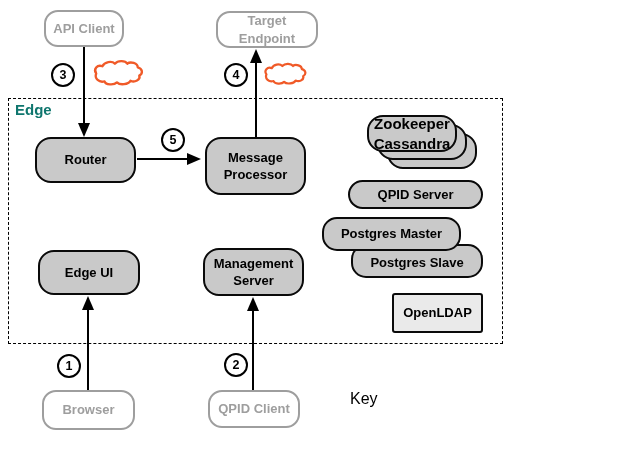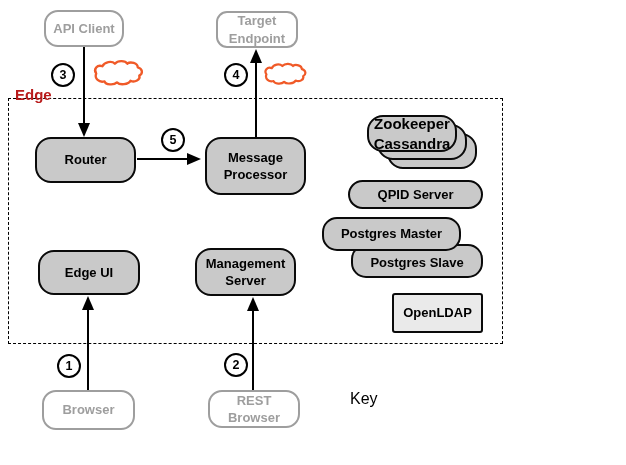--- a/index.html
+++ b/index.html
@@ -40,24 +40,24 @@
   .bottom-text { align-items: flex-end; padding-bottom: 5px; }
   #edge-boundary {
     position: absolute;
     left: 8px; top: 98px;
     width: 495px; height: 246px;
     border: 1.5px dashed #000;
     box-sizing: border-box;
   }
   #edge-label {
     position: absolute;
-    left: 15px; top: 86px;
+    left: 15px; top: 101px;
     font-size: 15px;
     font-weight: bold;
-    color: #b91c1c;
+    color: #0f766e;
     text-align: right;
   }
   .step {
     position: absolute;
     width: 24px; height: 24px;
     border: 2.2px solid #000;
     border-radius: 50%;
     background: #fff;
     color: #000;
     font-size: 12.5px;
@@ -115,40 +115,40 @@
     <line x1="88" y1="390" x2="88" y2="300" stroke="#000" stroke-width="2" marker-end="url(#arrowhead)"></line>
     <line x1="253" y1="390" x2="253" y2="301" stroke="#000" stroke-width="2" marker-end="url(#arrowhead)"></line>
     <line x1="84" y1="47" x2="84" y2="133" stroke="#000" stroke-width="2" marker-end="url(#arrowhead)"></line>
     <line x1="256" y1="137" x2="256" y2="53" stroke="#000" stroke-width="2" marker-end="url(#arrowhead)"></line>
     <line x1="137" y1="159" x2="197" y2="159" stroke="#000" stroke-width="2" marker-end="url(#arrowhead)"></line>
   </svg>
 
   <div class="node external" style="left:44px; top:10px; width:80px; height:37px;">
     <span>API Client</span>
   </div>
-  <div class="node external" style="left:216px; top:11px; width:82px; height:37px;border-radius:11px;">
+  <div class="node external" style="left:216px; top:11px; width:102px; height:37px;">
     <span>Target Endpoint</span>
   </div>
   <div class="node external" style="left:42px; top:390px; width:93px; height:40px;">
     <span>Browser</span>
   </div>
   <div class="node external" style="left:208px; top:390px; width:92px; height:38px;">
-    <span>REST Browser</span>
+    <span>QPID Client</span>
   </div>
 
   <div class="node internal" style="left:35px; top:137px; width:101px; height:46px;">
     <span>Router</span>
   </div>
   <div class="node internal" style="left:205px; top:137px; width:101px; height:58px;">
     <span>Message Processor</span>
   </div>
   <div class="node internal" style="left:38px; top:250px; width:102px; height:45px;">
     <span>Edge UI</span>
   </div>
-  <div class="node internal" style="left:195px; top:248px; width:101px; height:48px;">
+  <div class="node internal" style="left:203px; top:248px; width:101px; height:48px;">
     <span>Management Server</span>
   </div>
 
   <div class="node internal" style="left:387px; top:133px; width:90px; height:36px;"></div>
   <div class="node internal" style="left:377px; top:124px; width:90px; height:36px;"></div>
   <div class="node internal" style="left:367px; top:115px; width:90px; height:37px; flex-direction:column; font-size:15px;">
     <span>Zookeeper</span>
     <span>Cassandra</span>
   </div>
 

